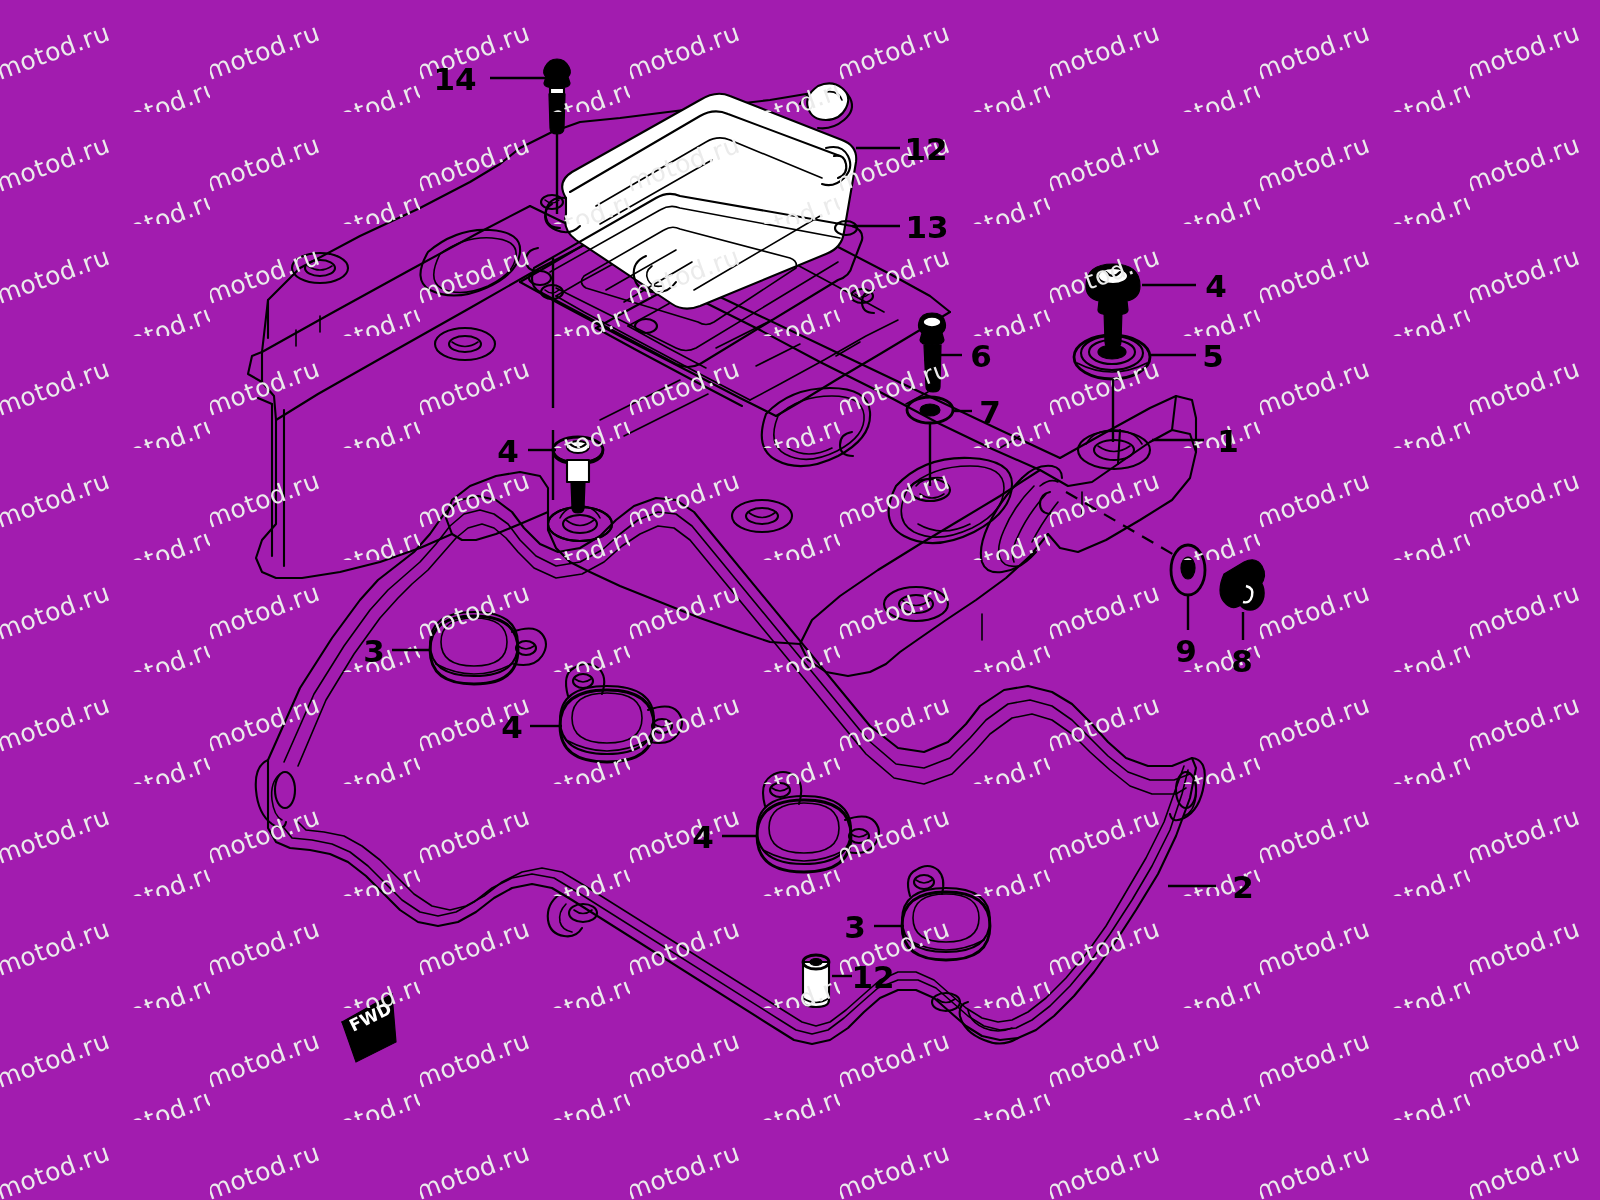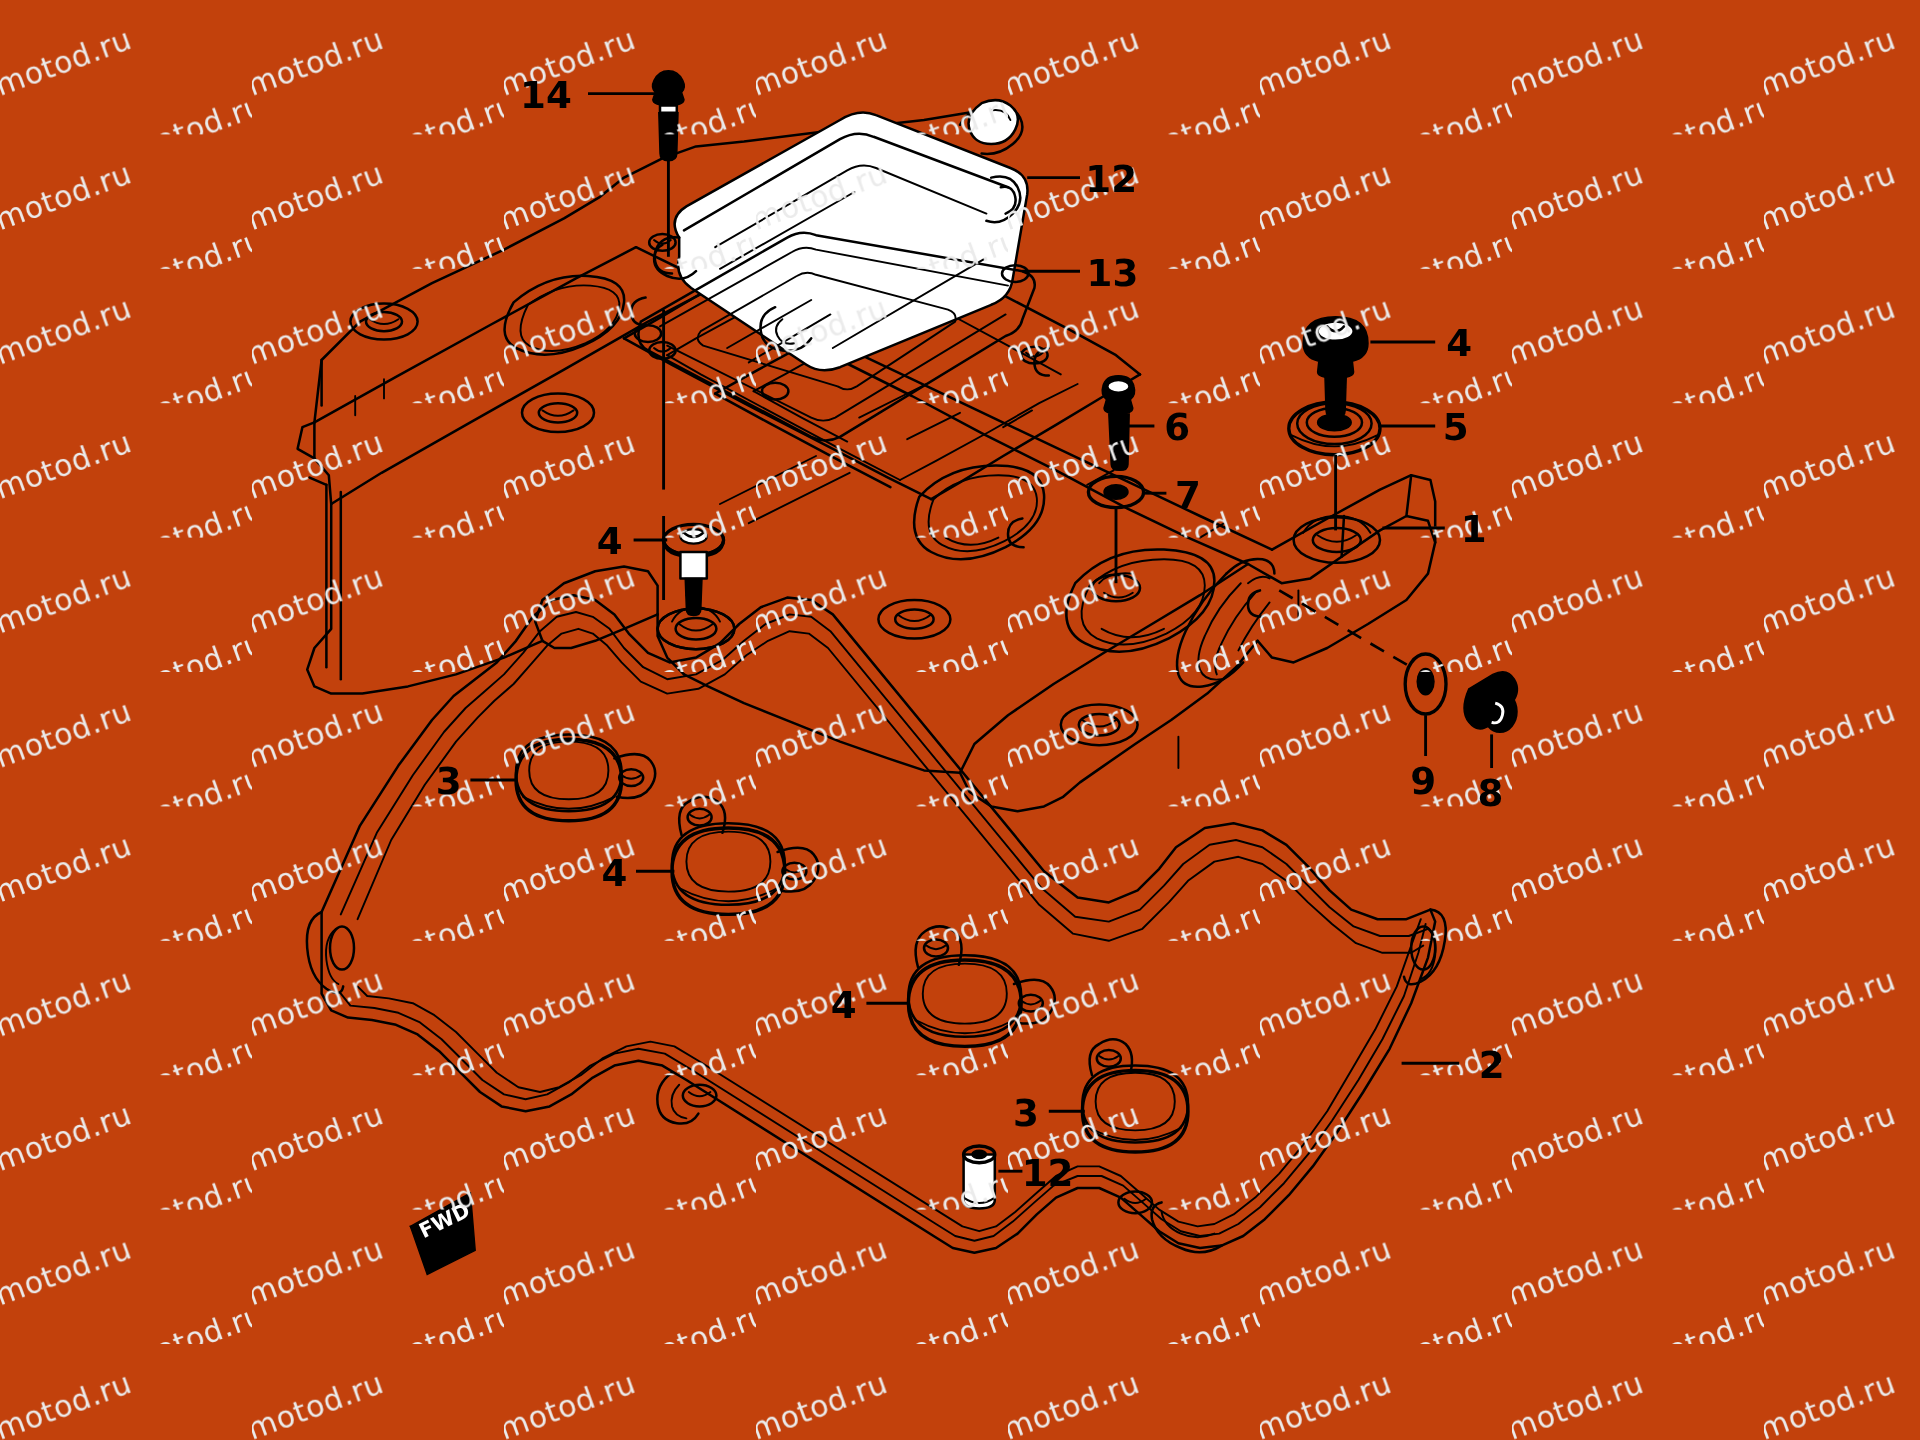--- a/index.html
+++ b/index.html
@@ -8,21 +8,21 @@
     padding: 0;
     background: #ffffff;
   }
   body {
     font-family: "Liberation Sans", sans-serif;
   }
   #diagram-root {
     position: relative;
     width: 1600px;
     height: 1200px;
-    background: #c2410c;
+    background: #a21caf;
     overflow: hidden;
   }
   #watermark-layer {
     position: absolute;
     left: 0; top: 0;
     width: 1600px;
     height: 1200px;
     pointer-events: none;
     z-index: 5;
   }

